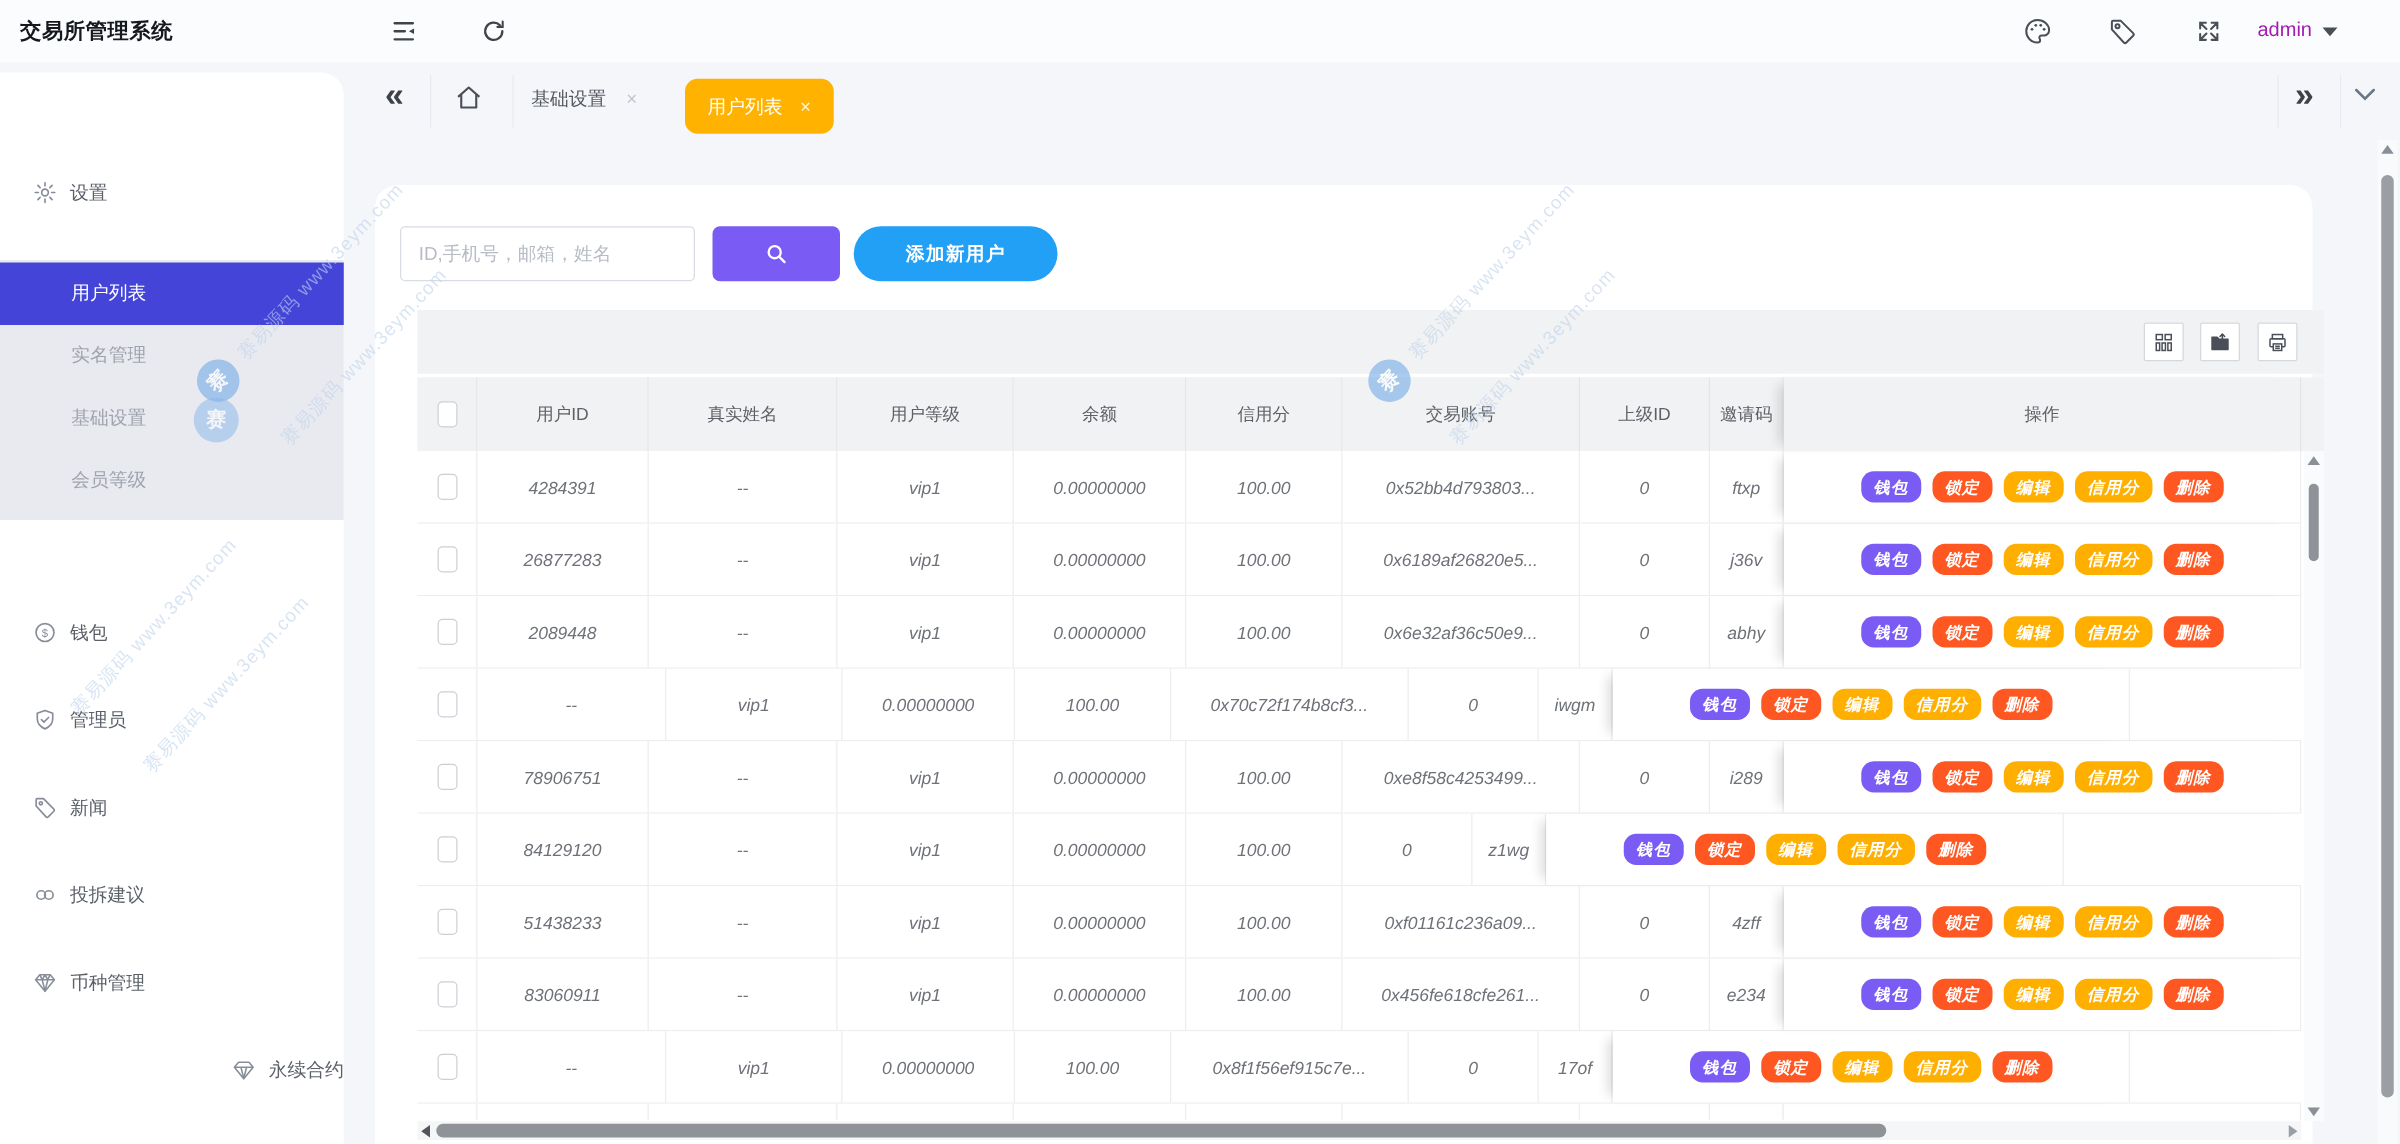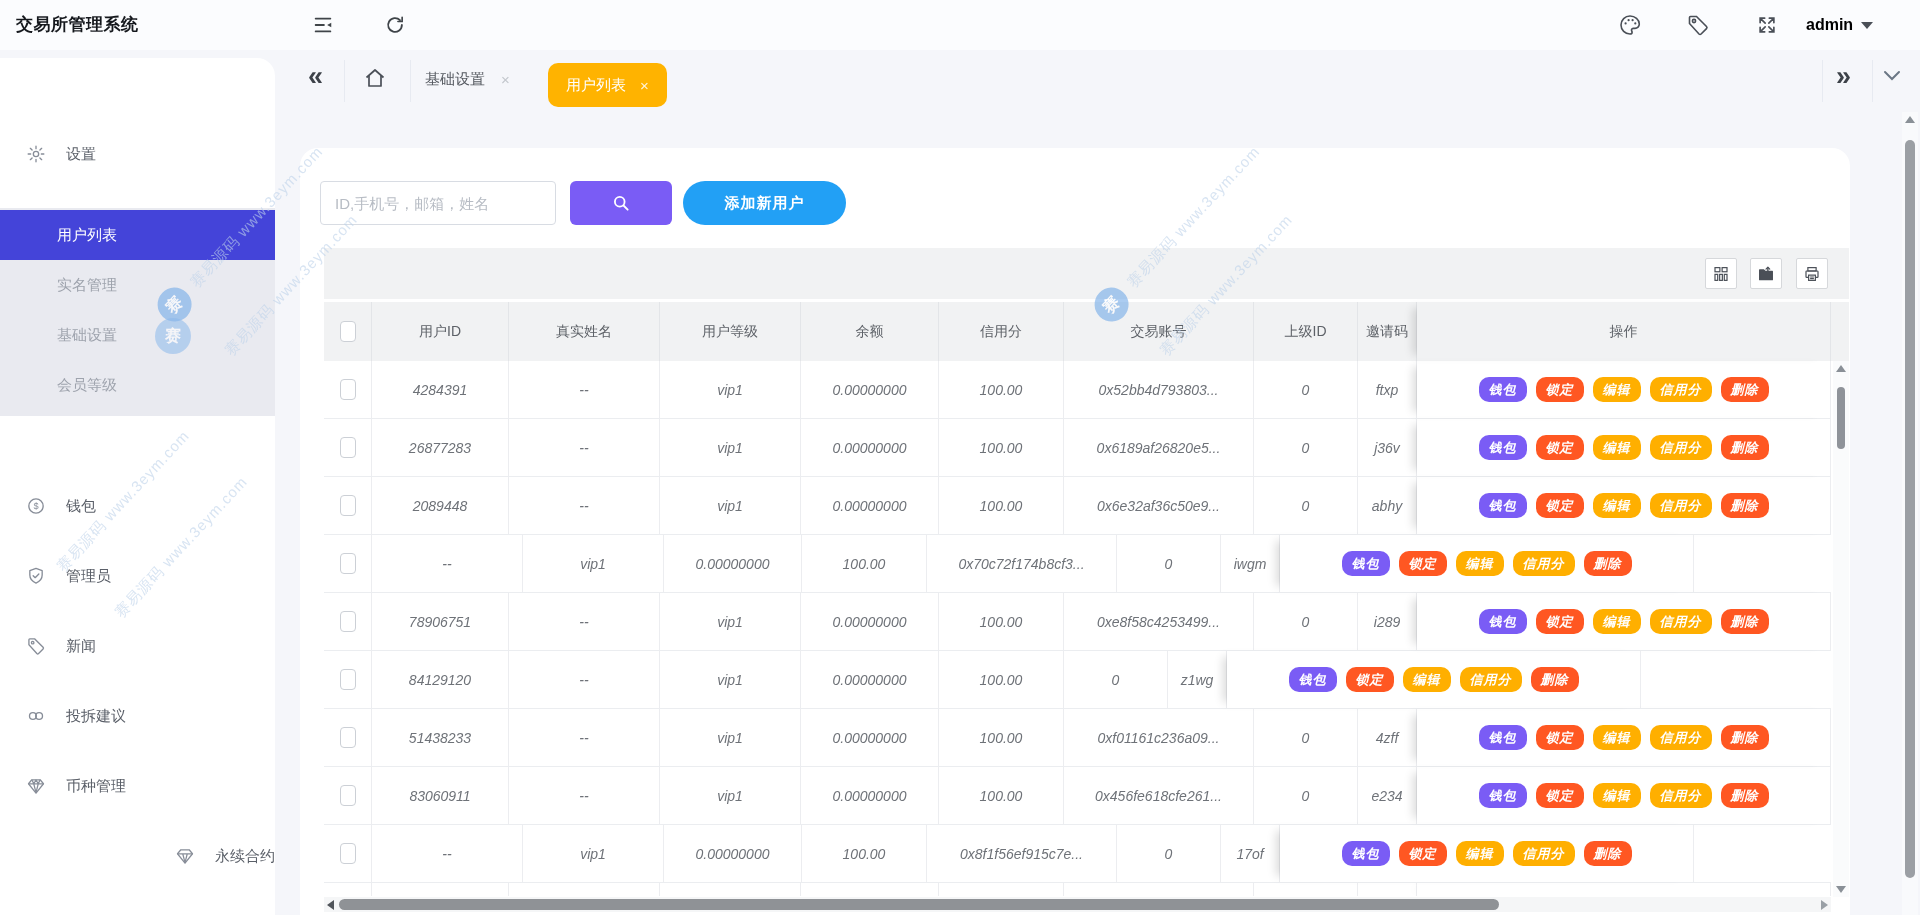--- a/index.html
+++ b/index.html
@@ -5,28 +5,28 @@
   * { margin:0; padding:0; box-sizing:border-box; }
   html,body { width:1920px; height:915px; overflow:hidden;
     font-family:"Liberation Sans","DejaVu Sans",sans-serif; background:#f5f6fa; }
 
   
   .header { position:absolute; left:0; top:0; width:1920px; height:50px; background:#fbfcfe; z-index:5; }
   .app-title { position:absolute; left:16px; top:0; height:50px; line-height:50px;
     font-size:17px; font-weight:bold; color:#15181d; letter-spacing:.5px; }
   .hdr-btn { position:absolute; top:13px; width:24px; height:24px; display:flex; align-items:center; justify-content:center; cursor:pointer; }
   .user-menu { position:absolute; top:0; height:50px; left:1806px; display:flex; align-items:center; gap:8px; cursor:pointer; }
-  .user-name { font-size:16px; color:#000000;font-weight:bold; }
+  .user-name { font-size:16px; color:#a21caf; }
   .caret { width:0; height:0; border-left:6px solid transparent; border-right:6px solid transparent; border-top:7px solid #4a4f57; }
 
   
   .sidebar { position:absolute; left:0; top:58px; width:275px; height:857px; background:#ffffff;
     border-top-right-radius:18px; z-index:4; }
   .nav-item { position:absolute; left:0; width:275px; height:40px; display:flex; align-items:center;
-    padding-left:26px; gap:20px; font-size:15px; color:#5a5f68; cursor:pointer; }
+    padding-left:26px; gap:10px; font-size:15px; color:#5a5f68; cursor:pointer; }
   .nav-item.active-parent { color:#4a4adf; }
   .submenu { position:absolute; left:0; top:150px; width:275px; height:208px; background:#e9eaf0; padding-top:2px; }
   .sub-item { height:50px; line-height:50px; padding-left:57px; font-size:15px; color:#9ea3ad; cursor:pointer; }
   .sub-item.active { background:#4444d9; color:#ffffff; }
 
   
   .tabbar { position:absolute; left:275px; top:50px; width:1645px; height:52px; z-index:3; }
   .tb-div { position:absolute; top:10px; width:1px; height:42px; background:#e7eaf1; }
   .tb-icon { position:absolute; cursor:pointer; color:#3a3f46; }
   .chevrons { font-size:27px; line-height:26px; font-weight:bold; color:#3d4249; }
@@ -43,21 +43,21 @@
     border:1px solid #d8dce3; border-radius:4px; padding:0 14px; font-size:15px; color:#333;
     font-family:inherit; outline:none; background:#fff; }
   .search-input::placeholder { color:#b7bcc4; }
   .search-btn { position:absolute; left:270px; top:33px; width:102px; height:44px; background:#7a5cf5;
     border:none; border-radius:6px; cursor:pointer; display:flex; align-items:center; justify-content:center; }
   .add-btn { position:absolute; left:383px; top:33px; width:163px; height:44px; background:#22a0f5;
     border:none; border-radius:22px; color:#fff; font-size:15px; font-weight:bold; letter-spacing:1px;
     cursor:pointer; font-family:inherit; }
 
   
-  .table-wrap { position:absolute; left:24px; top:100px; width:1525px; height:664px;text-align:right; }
+  .table-wrap { position:absolute; left:34px; top:100px; width:1525px; height:664px;text-align:right; }
   .grid-toolbar { position:absolute; left:0; top:0; width:1525px; height:51px; background:#f1f2f3; }
   .tool-btn { position:absolute; top:10px; width:32px; height:31px; background:#fff; border:1px solid #d6d8db;
     border-radius:2px; display:flex; align-items:center; justify-content:center; cursor:pointer; }
   .thead { position:absolute; left:0; top:54px; width:1525px; height:59px; background:#f1f2f3; display:flex; }
   .hcell { height:59px; display:flex; align-items:center; justify-content:center; font-size:14px; color:#5d6167;
     border-right:1px solid #e3e5e8; background:#f1f2f3; overflow:hidden; white-space:nowrap; }
   .tbody { position:absolute; left:0; top:113px; width:1507px;font-style:italic; }
   .row { display:flex; height:58px; background:#fff; border-bottom:1px solid #ebedf0; }
   .row.partial { height:13px; border-bottom:none; overflow:hidden; }
   .cell { height:100%; display:flex; align-items:center; justify-content:center; font-size:14px; color:#6e7278;

